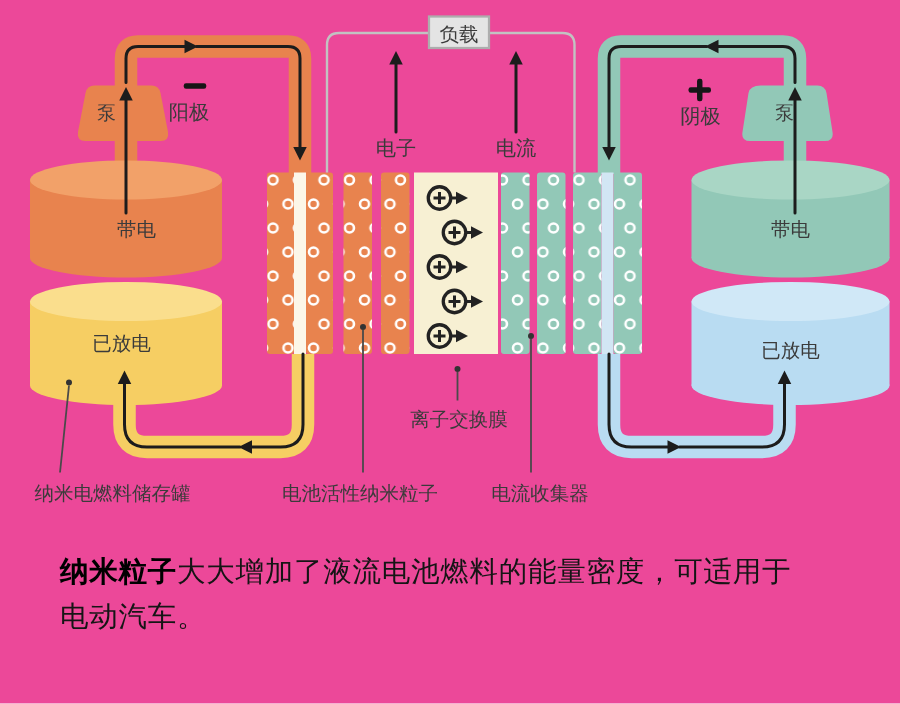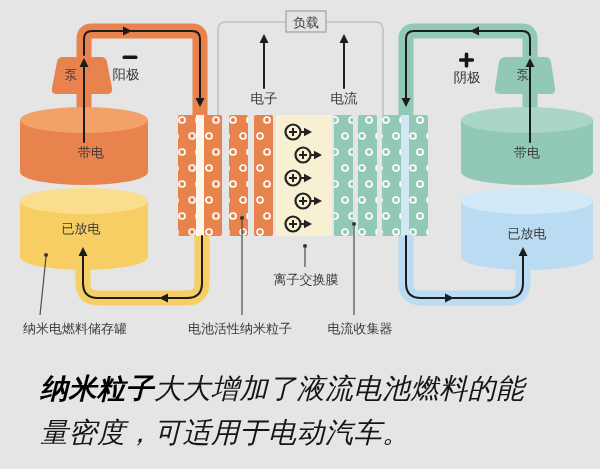--- a/index.html
+++ b/index.html
@@ -1,21 +1,21 @@
 <!DOCTYPE html>
 <html><head>
 <meta charset="utf-8">
 <style>
   html,body{margin:0;padding:0;background:#fff;}
-  .page{width:600px;height:469px;background:#e5e5e5;overflow:hidden;position:relative;
+  .page{width:600px;height:469px;background:#ec4899;overflow:hidden;position:relative;
         font-family:"Liberation Sans",sans-serif;}
   .diagram{display:block;}
   svg text{font-family:"Liberation Sans",sans-serif;fill:#3b3b3b;}
-  .caption{margin:12px 0 0 40px;max-width:505px;font-size:28px;line-height:1.58;
-           color:#151515;letter-spacing:.5px;font-style:italic;}
+  .caption{margin:12px 0 0 40px;max-width:505px;font-size:19px;line-height:1.58;
+           color:#151515;letter-spacing:.5px;}
   .caption b{color:#000;}
 </style>
 </head>
 <body>
 
 <div class="page">
 <svg class="diagram" width="600" height="355" viewBox="0 0 600 355">
   <defs>
     <pattern id="rings" width="17" height="32" patternUnits="userSpaceOnUse">
       <circle cx="5" cy="8" r="3" fill="none" stroke="#fff" stroke-width="1.7"></circle>

